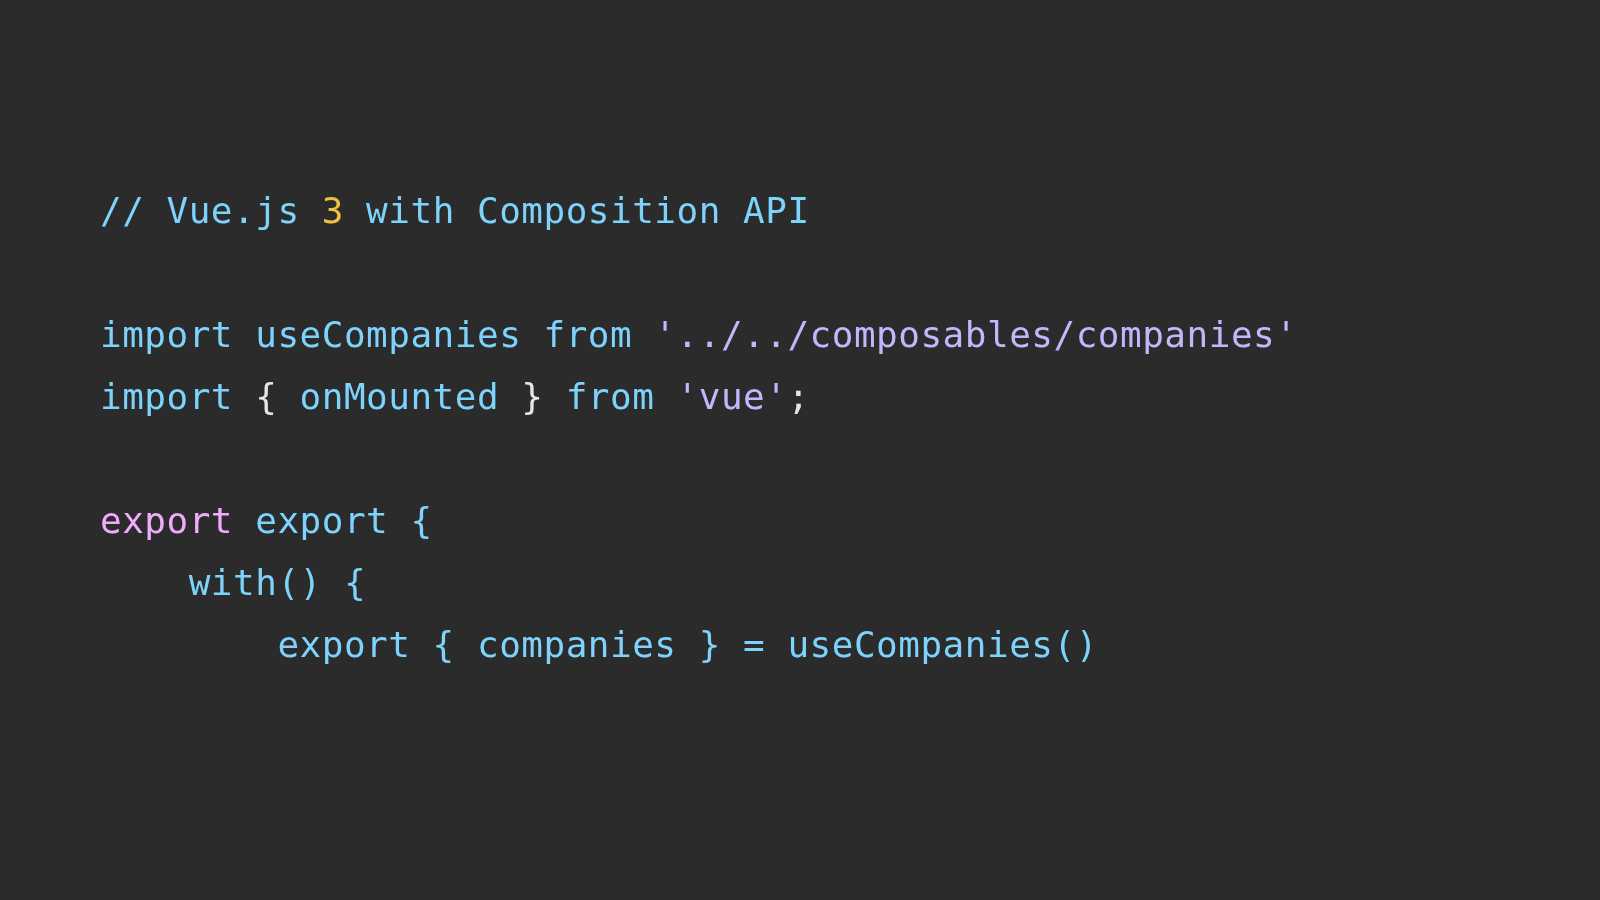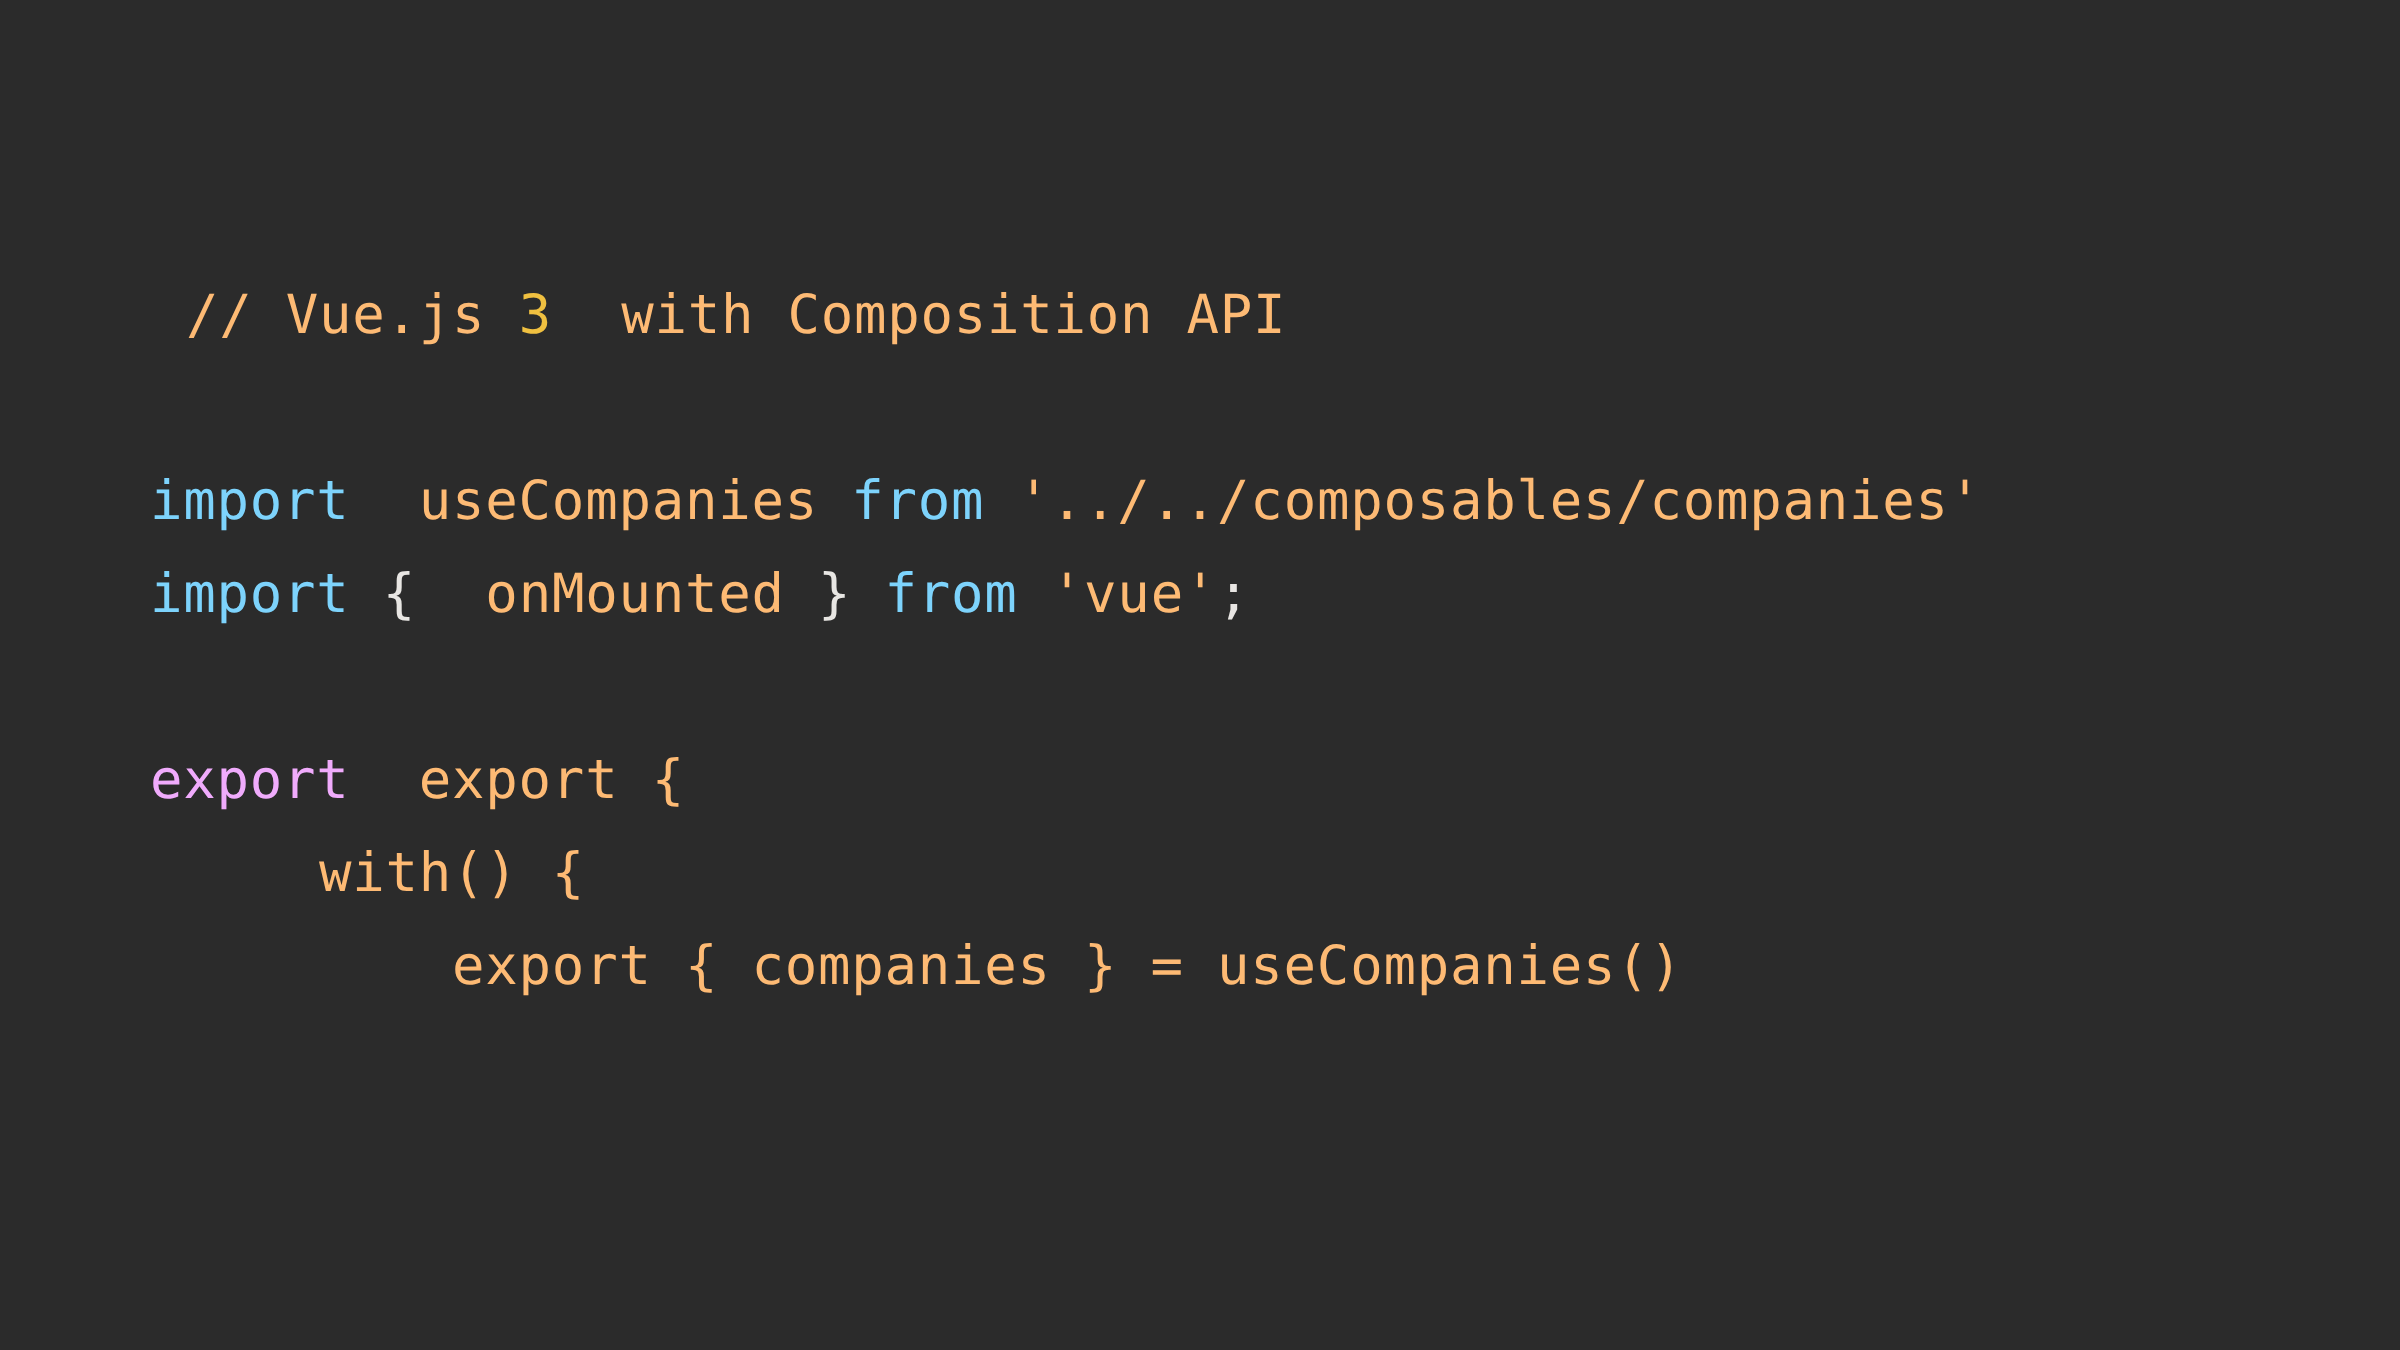--- a/index.html
+++ b/index.html
@@ -14,23 +14,23 @@
     position: absolute;
     top: 180px;
     left: 100px;
     font-family: "Menlo", "Consolas", "DejaVu Sans Mono", monospace;
     font-size: 36px;
     line-height: 62px;
     white-space: pre;
     color: #e8e6e3;
     letter-spacing: 0.5px;
   }
-  .tok-default  { color: #fdba74; margin-left: 24px; }
+  .tok-default  { color: #7dd3fc; }
   .tok-number   { color: #f0c040; }
-  .tok-string   { color: #fdba74; }
+  .tok-string   { color: #c4b5fd; }
   .tok-keyword  { color: #7dd3fc; }
   .tok-export   { color: #f0abfc; }
   .tok-punct    { color: #e8e6e3; }
 </style>
 </head>
 <body>
 
 <div class="code-block"><span><span class="tok-default">// Vue.js </span><span class="tok-number">3</span><span class="tok-default"> with Composition API</span></span>
 
 <span><span class="tok-keyword">import</span><span class="tok-default"> useCompanies </span><span class="tok-keyword">from </span><span class="tok-string">'../../composables/companies'</span></span>

